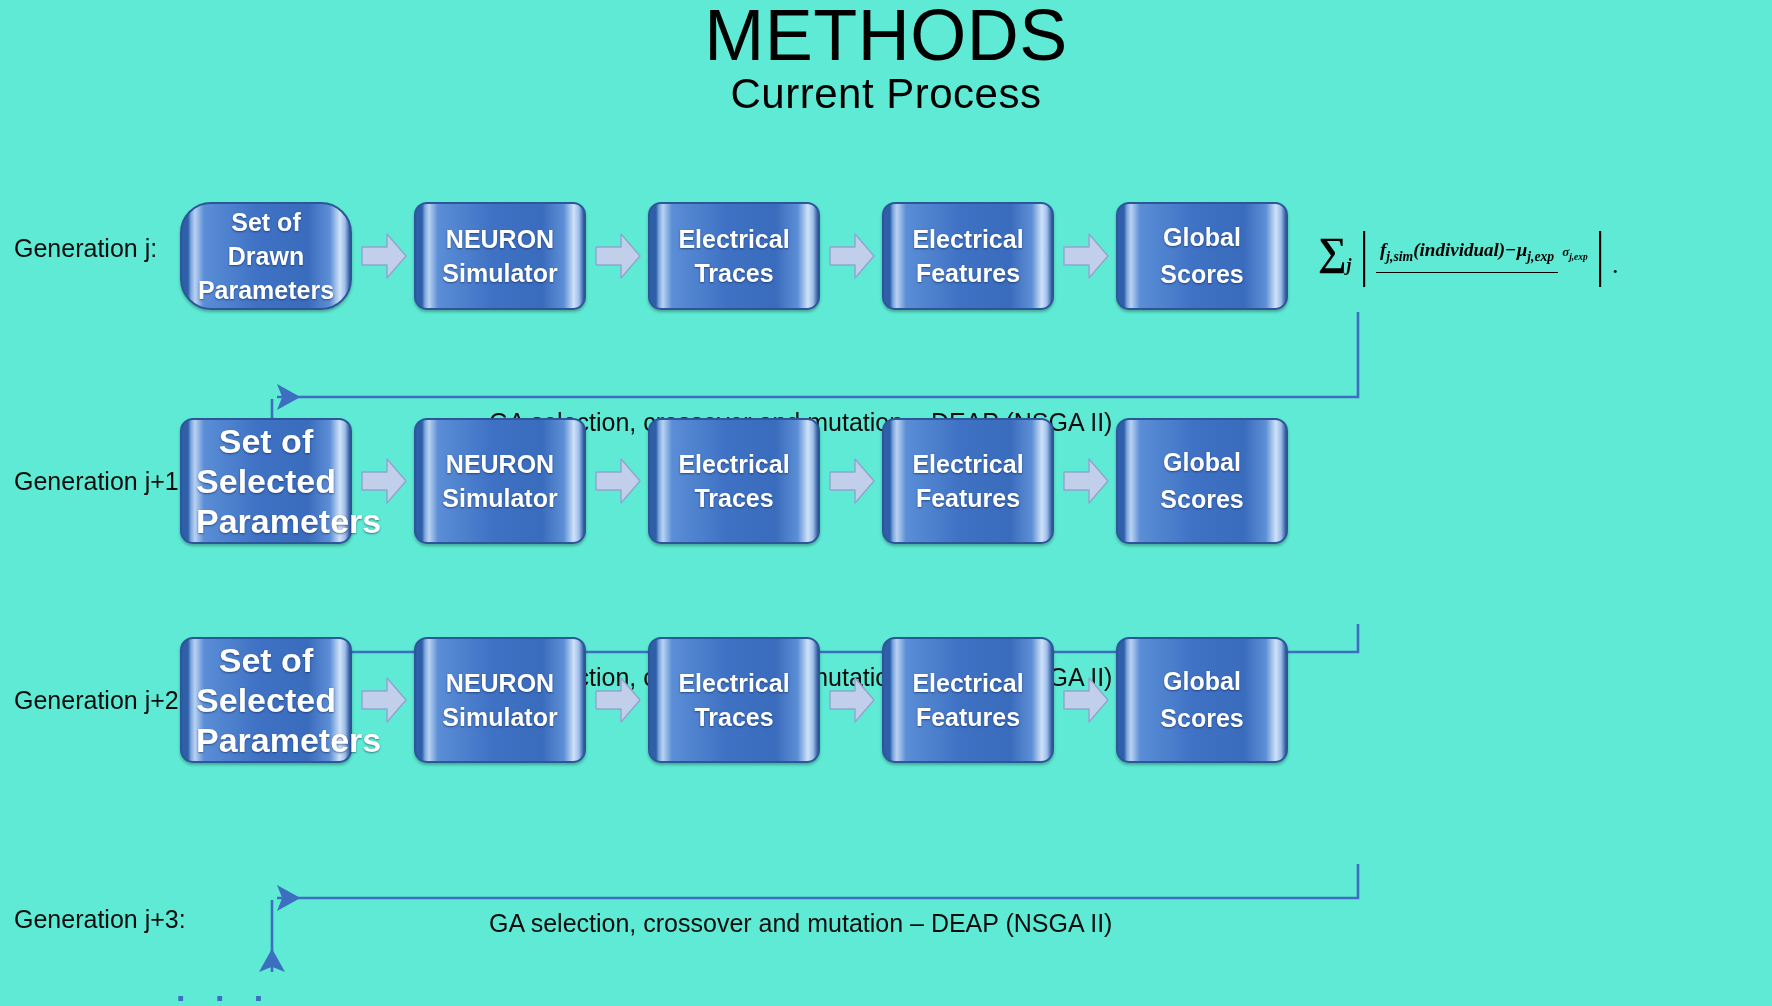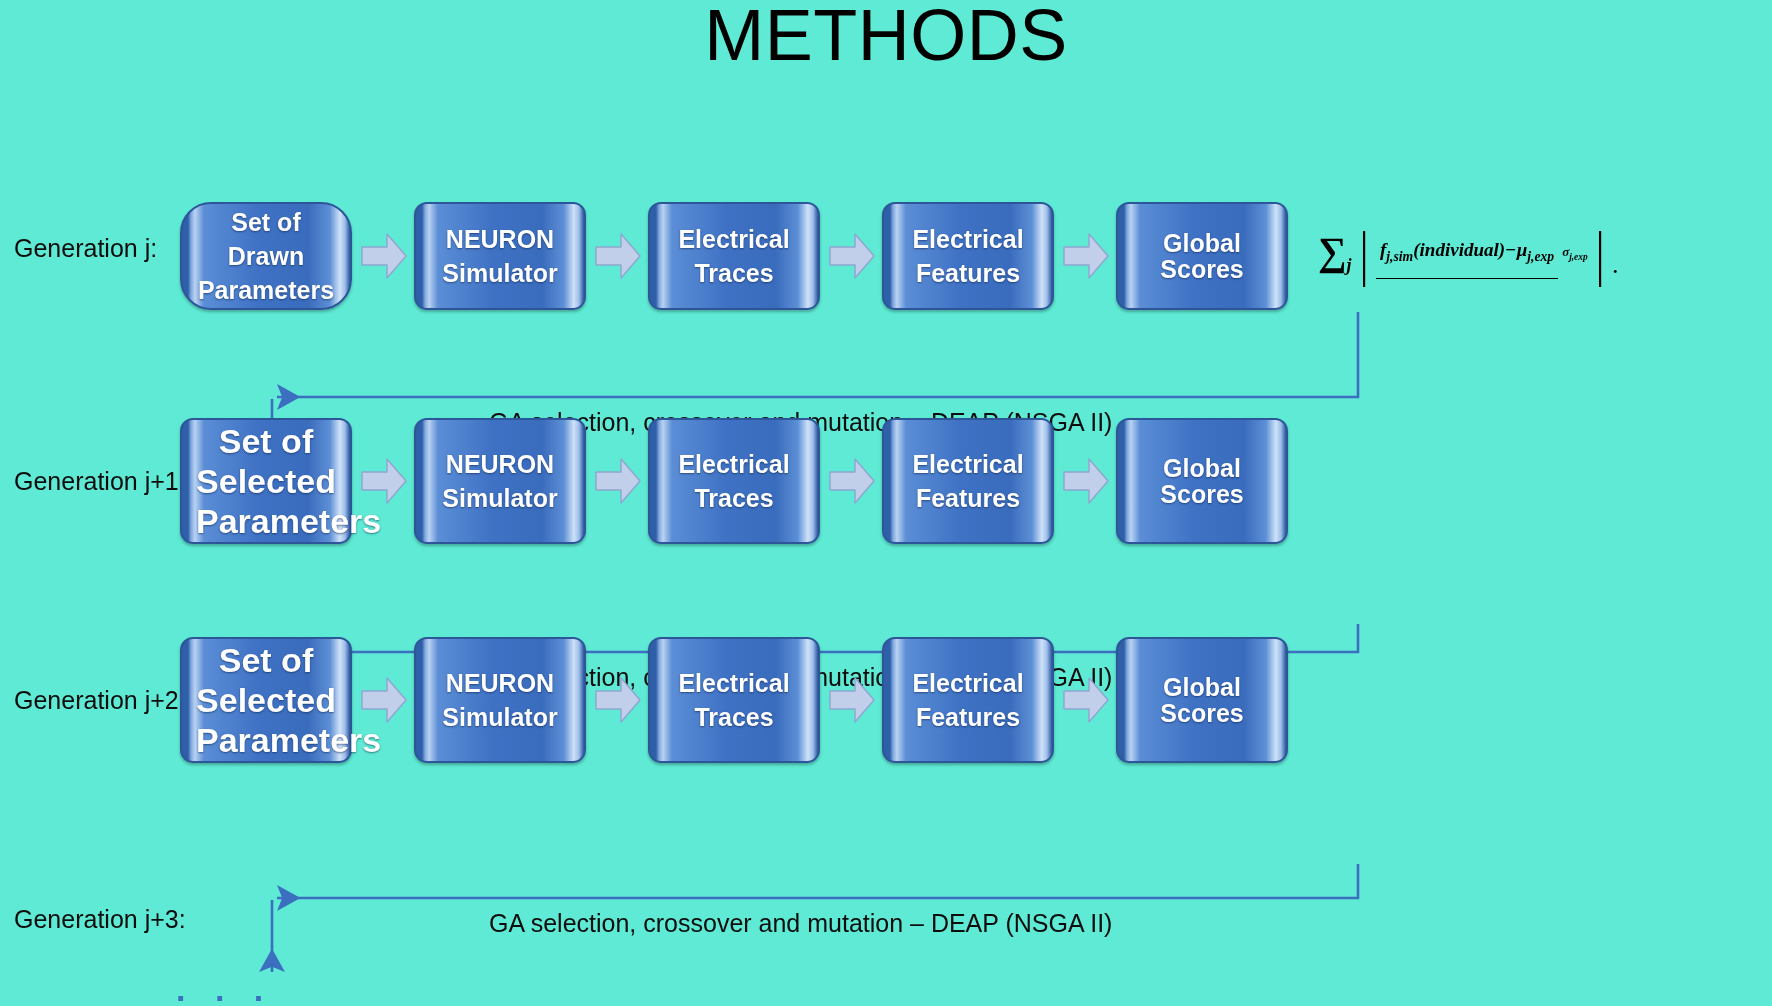--- a/index.html
+++ b/index.html
@@ -78,21 +78,21 @@
     text-align: center;
     color: #ffffff;
     font-weight: bold;
     font-size: 25px;
     line-height: 33px;
     text-shadow: 0 1px 2px rgba(10,30,70,0.55);
     white-space: pre-line;
   }
   .pbox.two-line .inner { font-size: 25px; line-height: 34px; }
   .pbox.three-line .inner { font-size: 34px; line-height: 40px; }
-  .pbox.one-line .inner { font-size: 25px; line-height: 26px; }
+  .pbox.one-line .inner { font-size: 25px; line-height: 37px; }
 
   
   .barrow {
     position: absolute;
     width: 46px;
     height: 52px;
   }
   .barrow svg { display: block; width: 100%; height: 100%; }
 
   
@@ -144,21 +144,21 @@
     transform: scaleX(0.7);
   }
   #formula .frac {
     display: inline-block;
     text-align: center;
     font-style: italic;
     font-weight: bold;
   }
   #formula .num {
     font-size: 19px;
-    padding: 0 4px 18px 4px;
+    padding: 0 4px 12px 4px;
     border-bottom: 1.6px solid #000;
     line-height: 22px;
   }
   #formula .den {
     font-size: 13px;
     padding-top: 3px;
     line-height: 22px;
   }
   #formula sub { font-size: 0.72em; }
   #formula .dot {
@@ -176,20 +176,21 @@
     font-weight: bold;
     line-height: 1;
   }
 </style>
 </head>
 <body>
 
 <div id="canvas">
 
   <div class="title" id="main-title">METHODS</div>
+  <div class="title" id="sub-title">Current Process</div>
 
   <svg class="feedback" viewBox="0 0 1772 1006" xmlns="http://www.w3.org/2000/svg">
     <defs>
       <marker id="arwL" markerWidth="10" markerHeight="10" refX="9" refY="5" orient="auto" markerUnits="strokeWidth">
         <path d="M9,0 L0,5 L9,10 L7,5 Z" fill="#3c6fc0"></path>
       </marker>
       <marker id="arwD" markerWidth="10" markerHeight="10" refX="9" refY="5" orient="auto" markerUnits="strokeWidth">
         <path d="M9,0 L0,5 L9,10 L7,5 Z" fill="#3c6fc0"></path>
       </marker>
     </defs>

